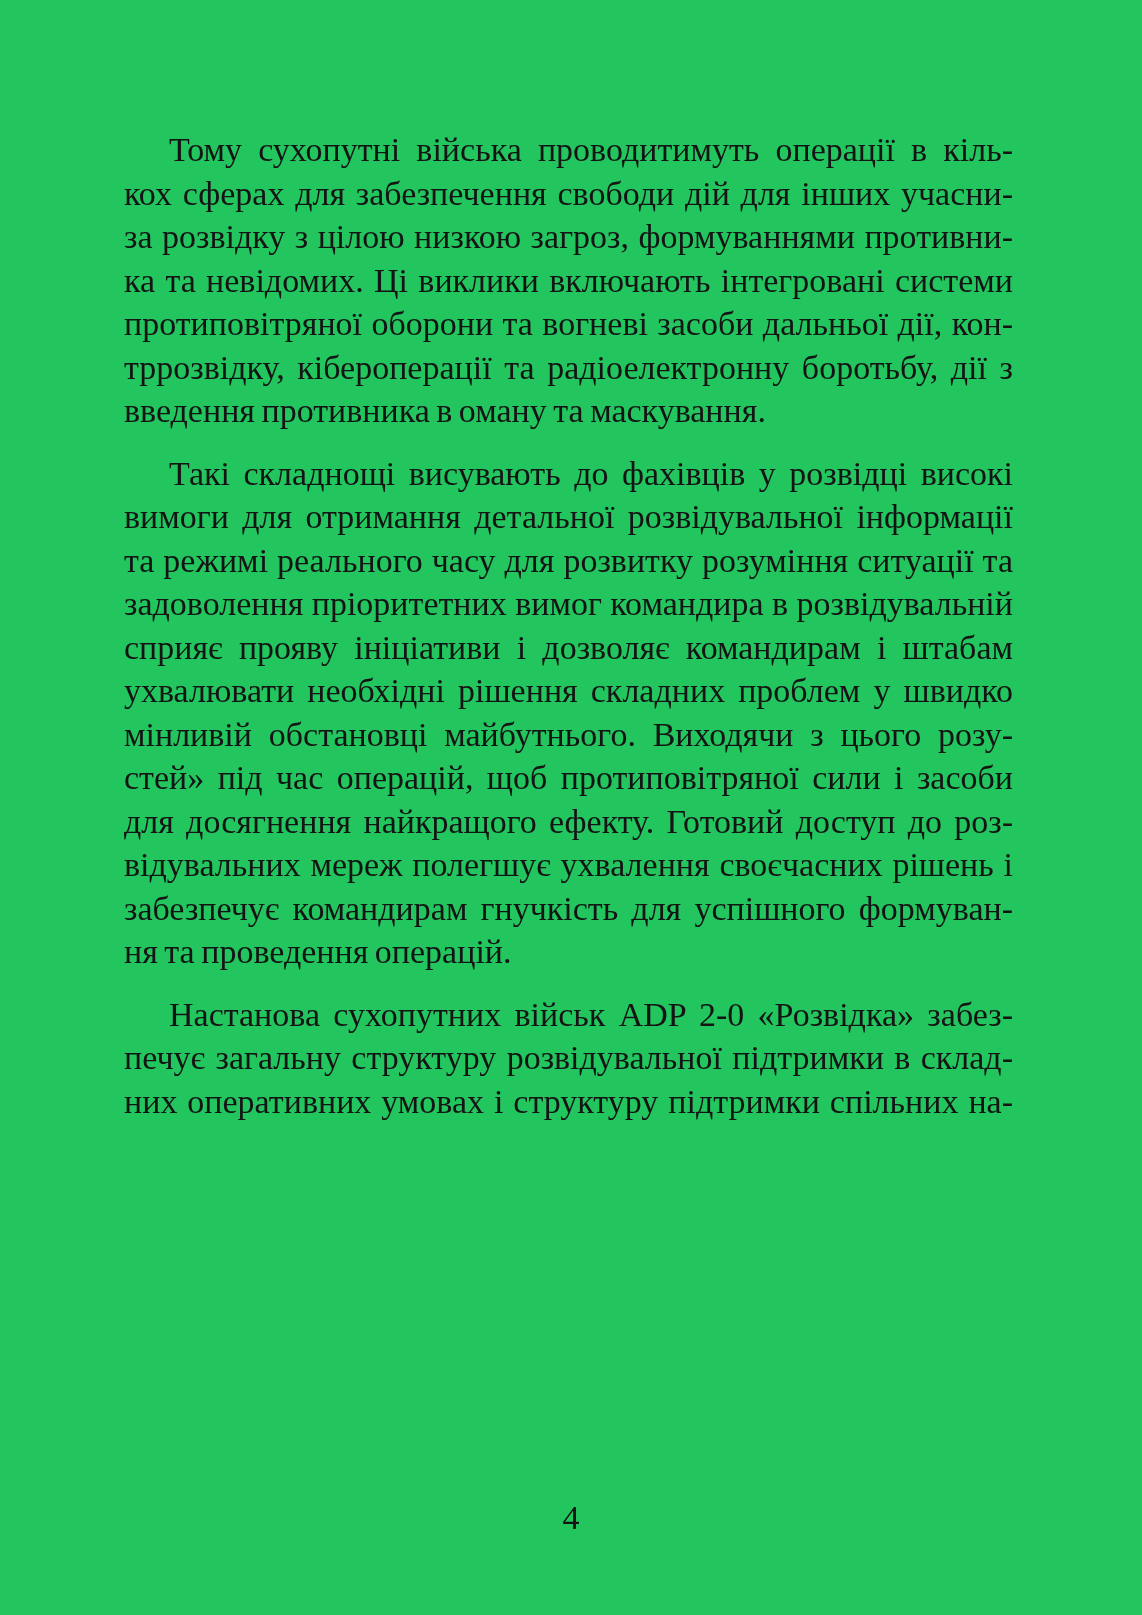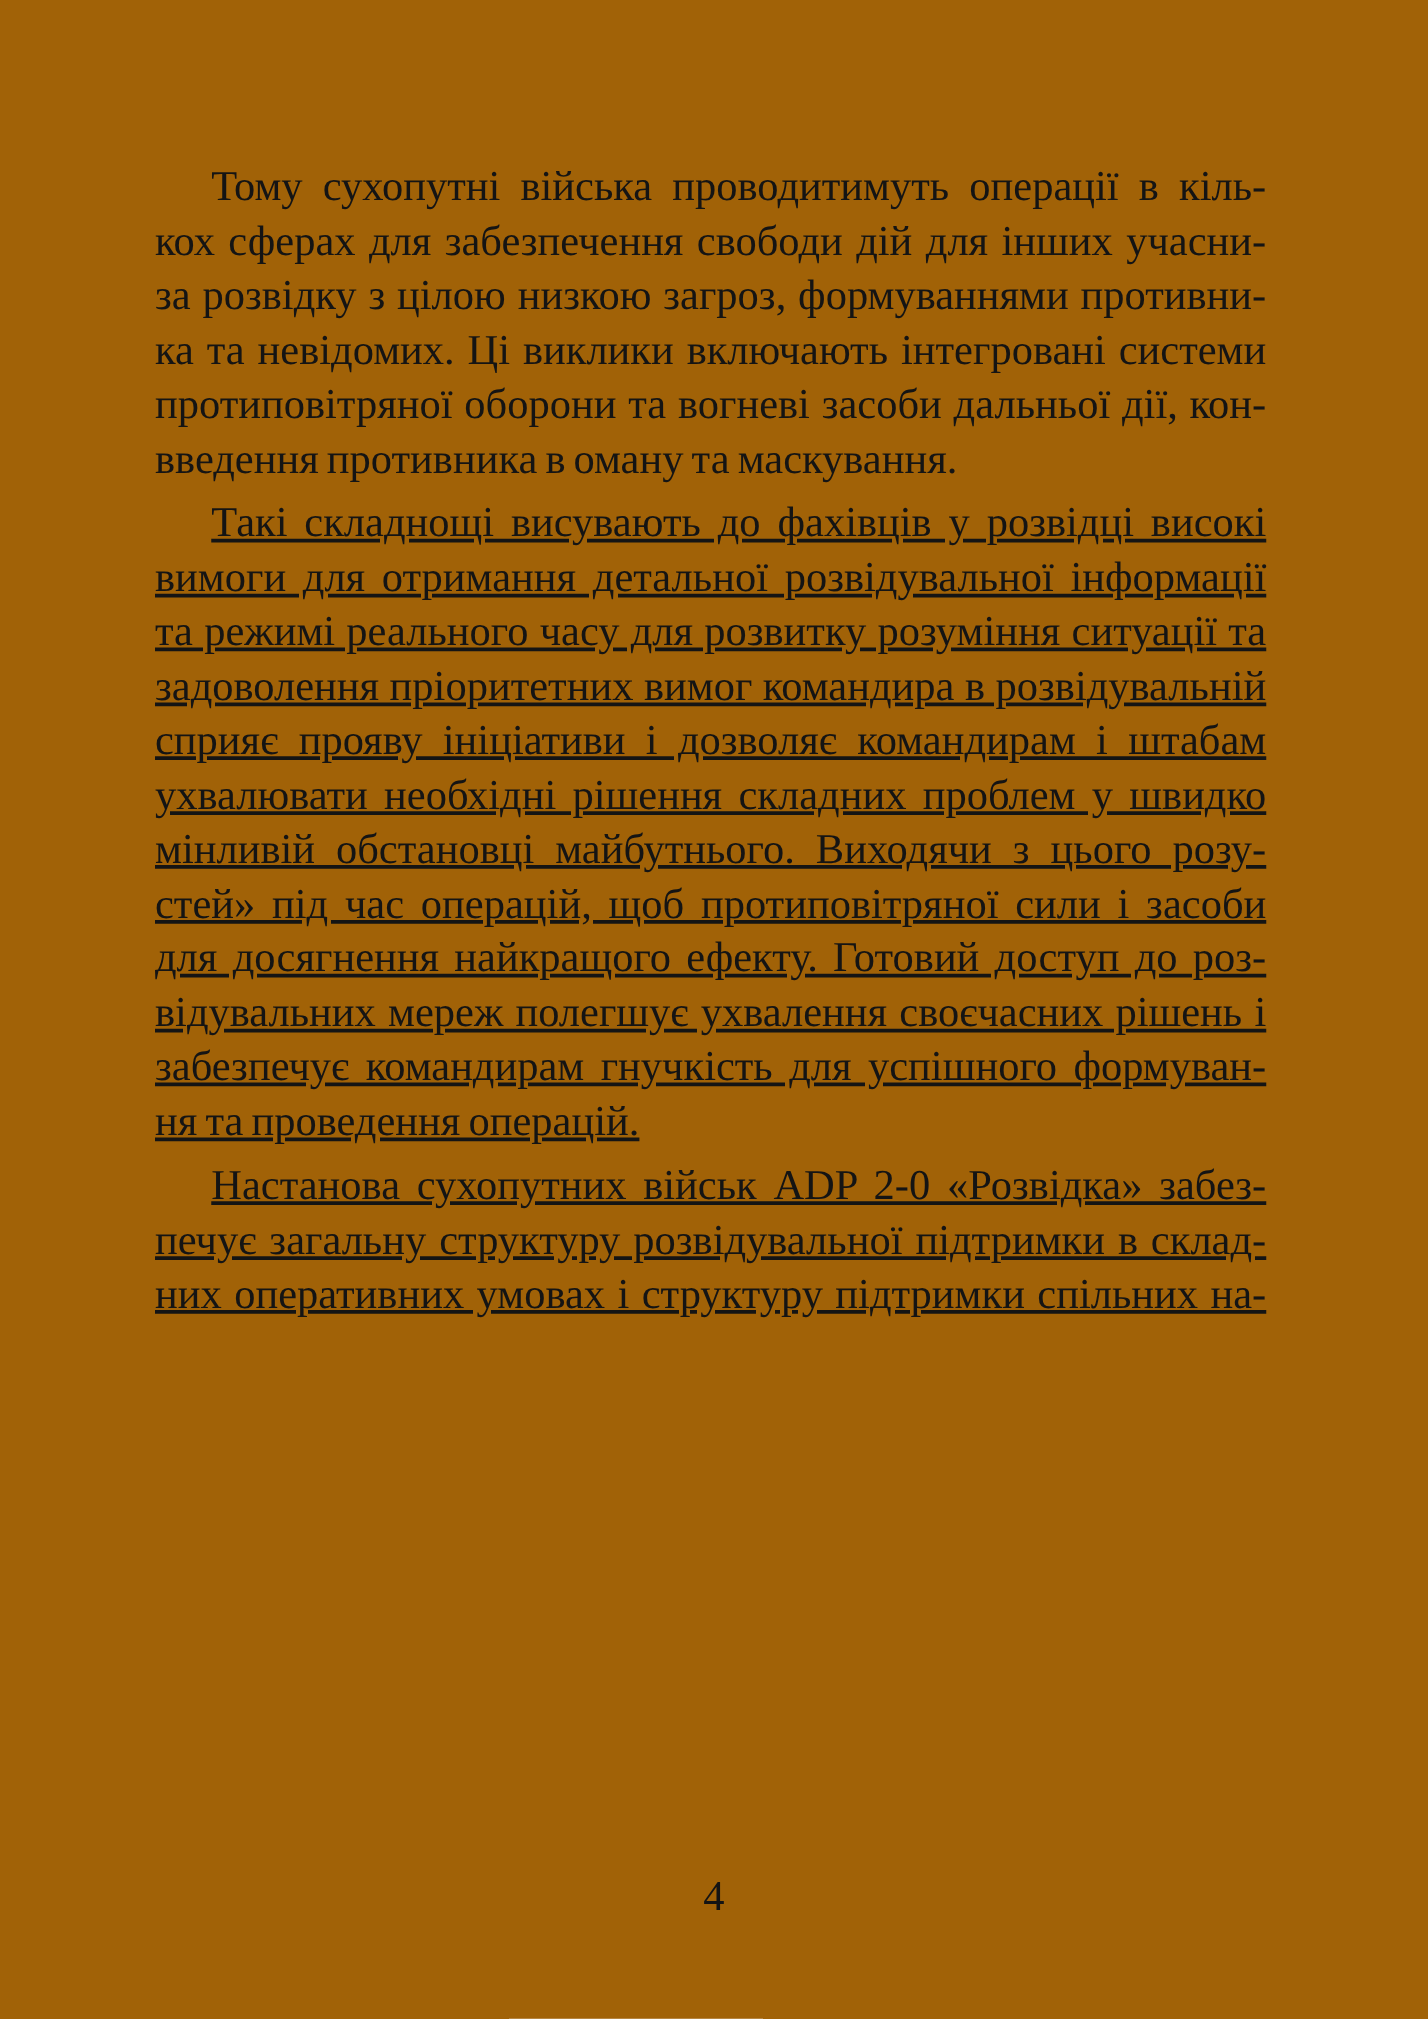--- a/index.html
+++ b/index.html
@@ -11,31 +11,30 @@
     position: relative;
     width: 1142px;
     height: 1615px;
     font-family: "Liberation Serif", "DejaVu Serif", serif;
     color: #141414;
     overflow: hidden;
   }
   .page {
     position: absolute;
     inset: 0;
-    background: #a16207;
+    background: #22c55e;
   }
   .text-block {
     position: absolute;
     left: 124px;
     top: 128px;
     width: 889px;
   }
   .paragraph + .paragraph {
-    margin-top: 8px;
-    text-decoration: underline;
+    margin-top: 19px;
   }
   .line {
     font-size: 34px;
     line-height: 43.5px;
     word-spacing: -2px;
     text-align: justify;
     text-align-last: justify;
   }
   .line.first {
     text-indent: 45px;
@@ -58,20 +57,21 @@
 <body>
 
 <div class="page">
   <div class="text-block">
       <div class="paragraph">
         <div class="line first">Тому сухопутні війська проводитимуть операції в кіль-</div>
         <div class="line">кох сферах для забезпечення свободи дій для інших учасни-</div>
         <div class="line">за розвідку з цілою низкою загроз, формуваннями противни-</div>
         <div class="line">ка та невідомих. Ці виклики включають інтегровані системи</div>
         <div class="line">протиповітряної оборони та вогневі засоби дальньої дії, кон-</div>
+        <div class="line">тррозвідку, кібероперації та радіоелектронну боротьбу, дії з</div>
         <div class="line last">введення противника в оману та маскування.</div>
       </div>
       <div class="paragraph">
         <div class="line first">Такі складнощі висувають до фахівців у розвідці високі</div>
         <div class="line">вимоги для отримання детальної розвідувальної інформації</div>
         <div class="line">та режимі реального часу для розвитку розуміння ситуації та</div>
         <div class="line">задоволення пріоритетних вимог командира в розвідувальній</div>
         <div class="line">сприяє прояву ініціативи і дозволяє командирам і штабам</div>
         <div class="line">ухвалювати необхідні рішення складних проблем у швидко</div>
         <div class="line">мінливій обстановці майбутнього. Виходячи з цього розу-</div>

